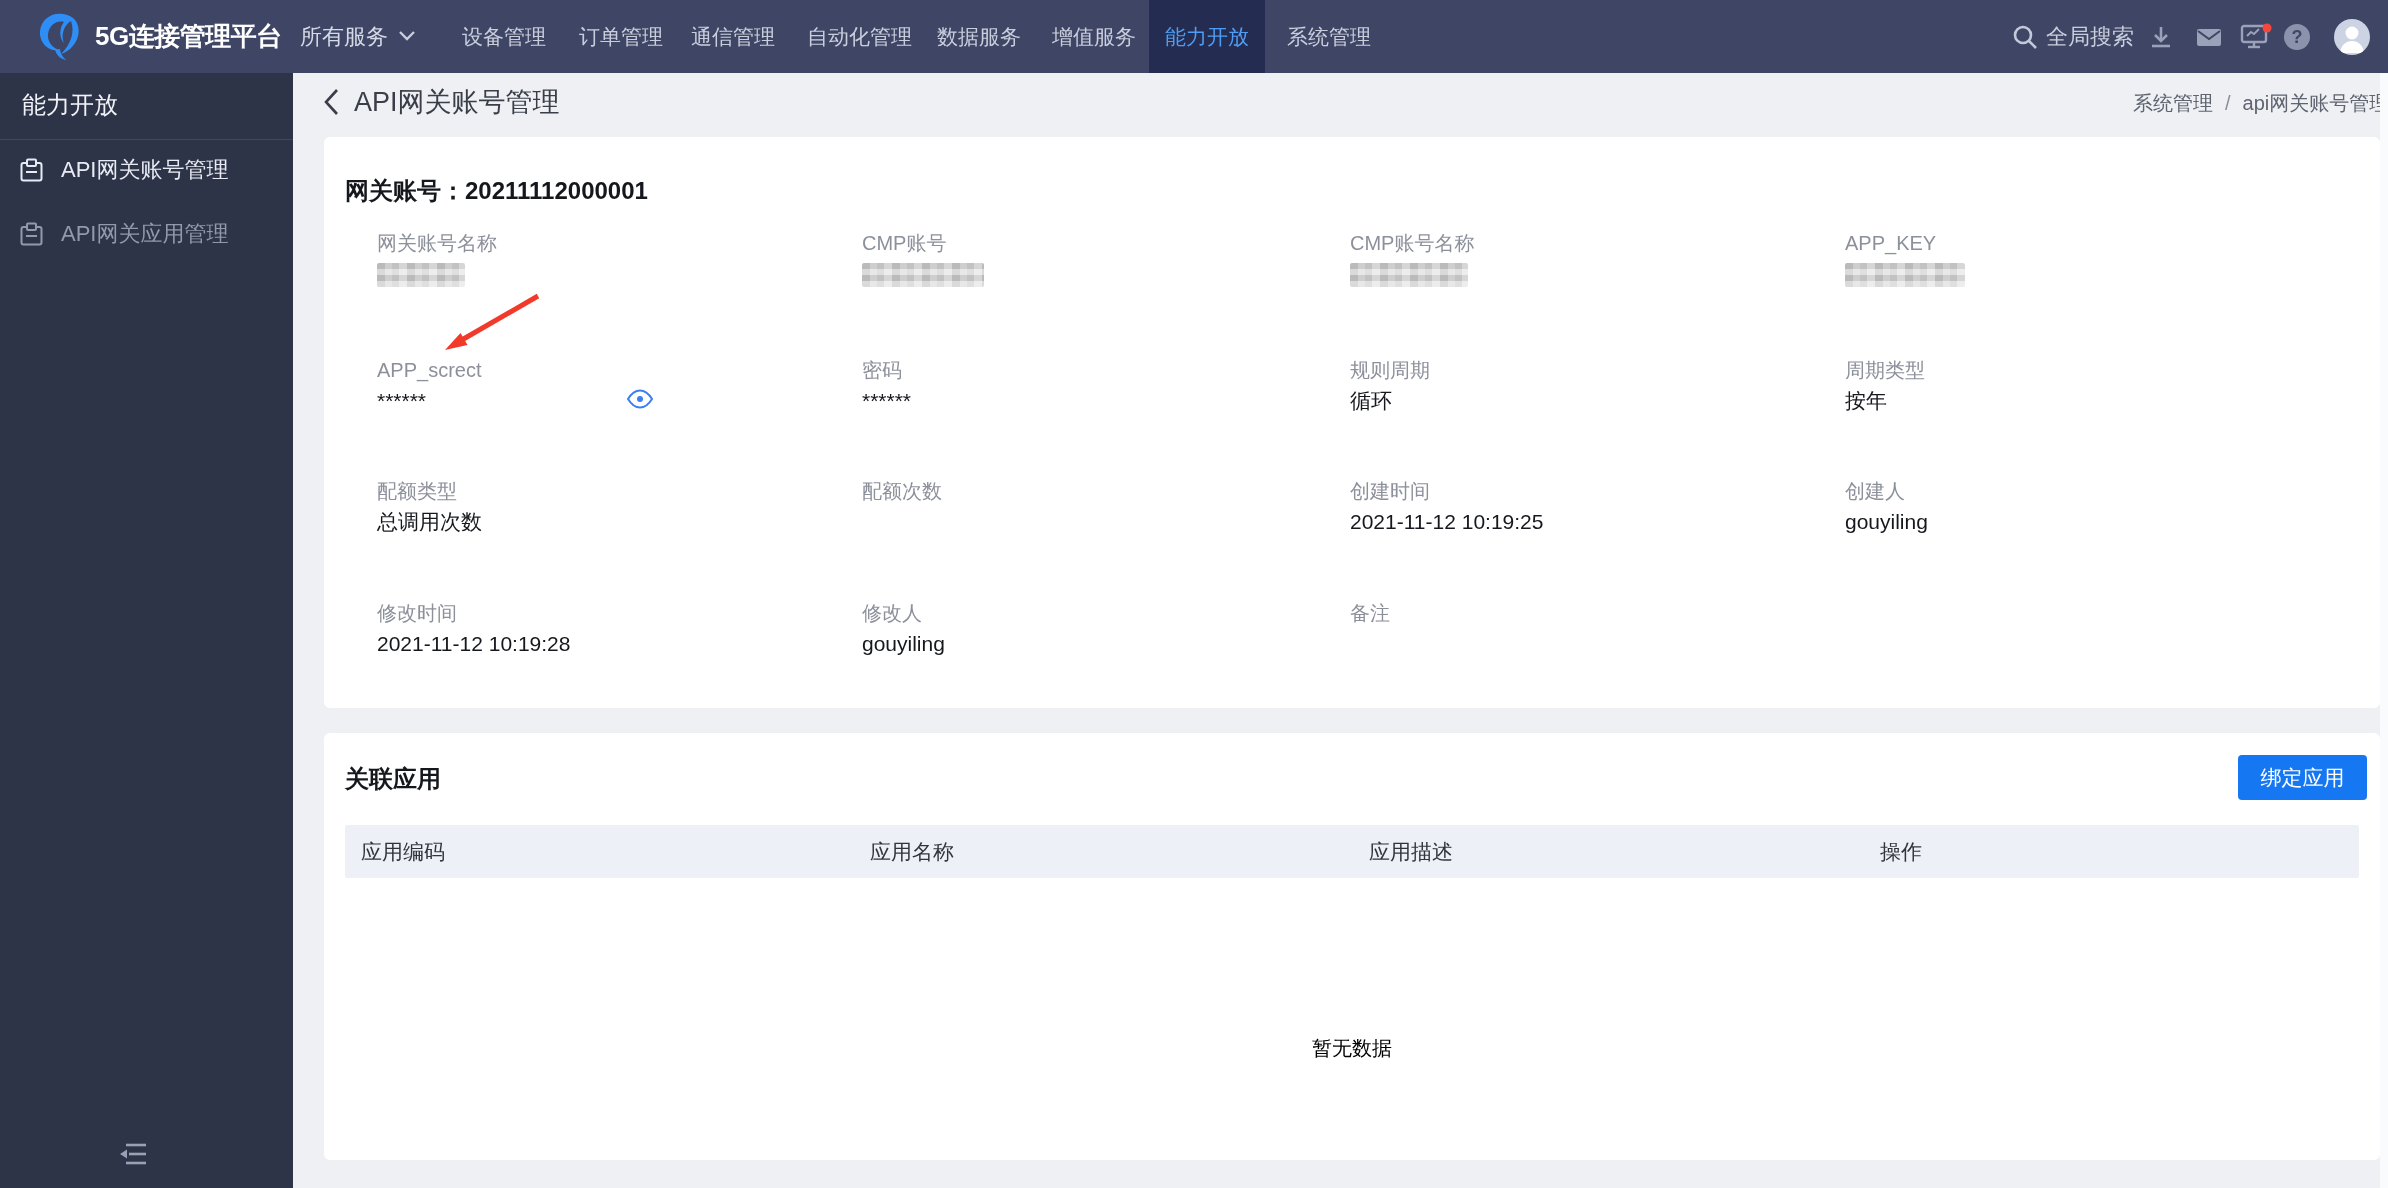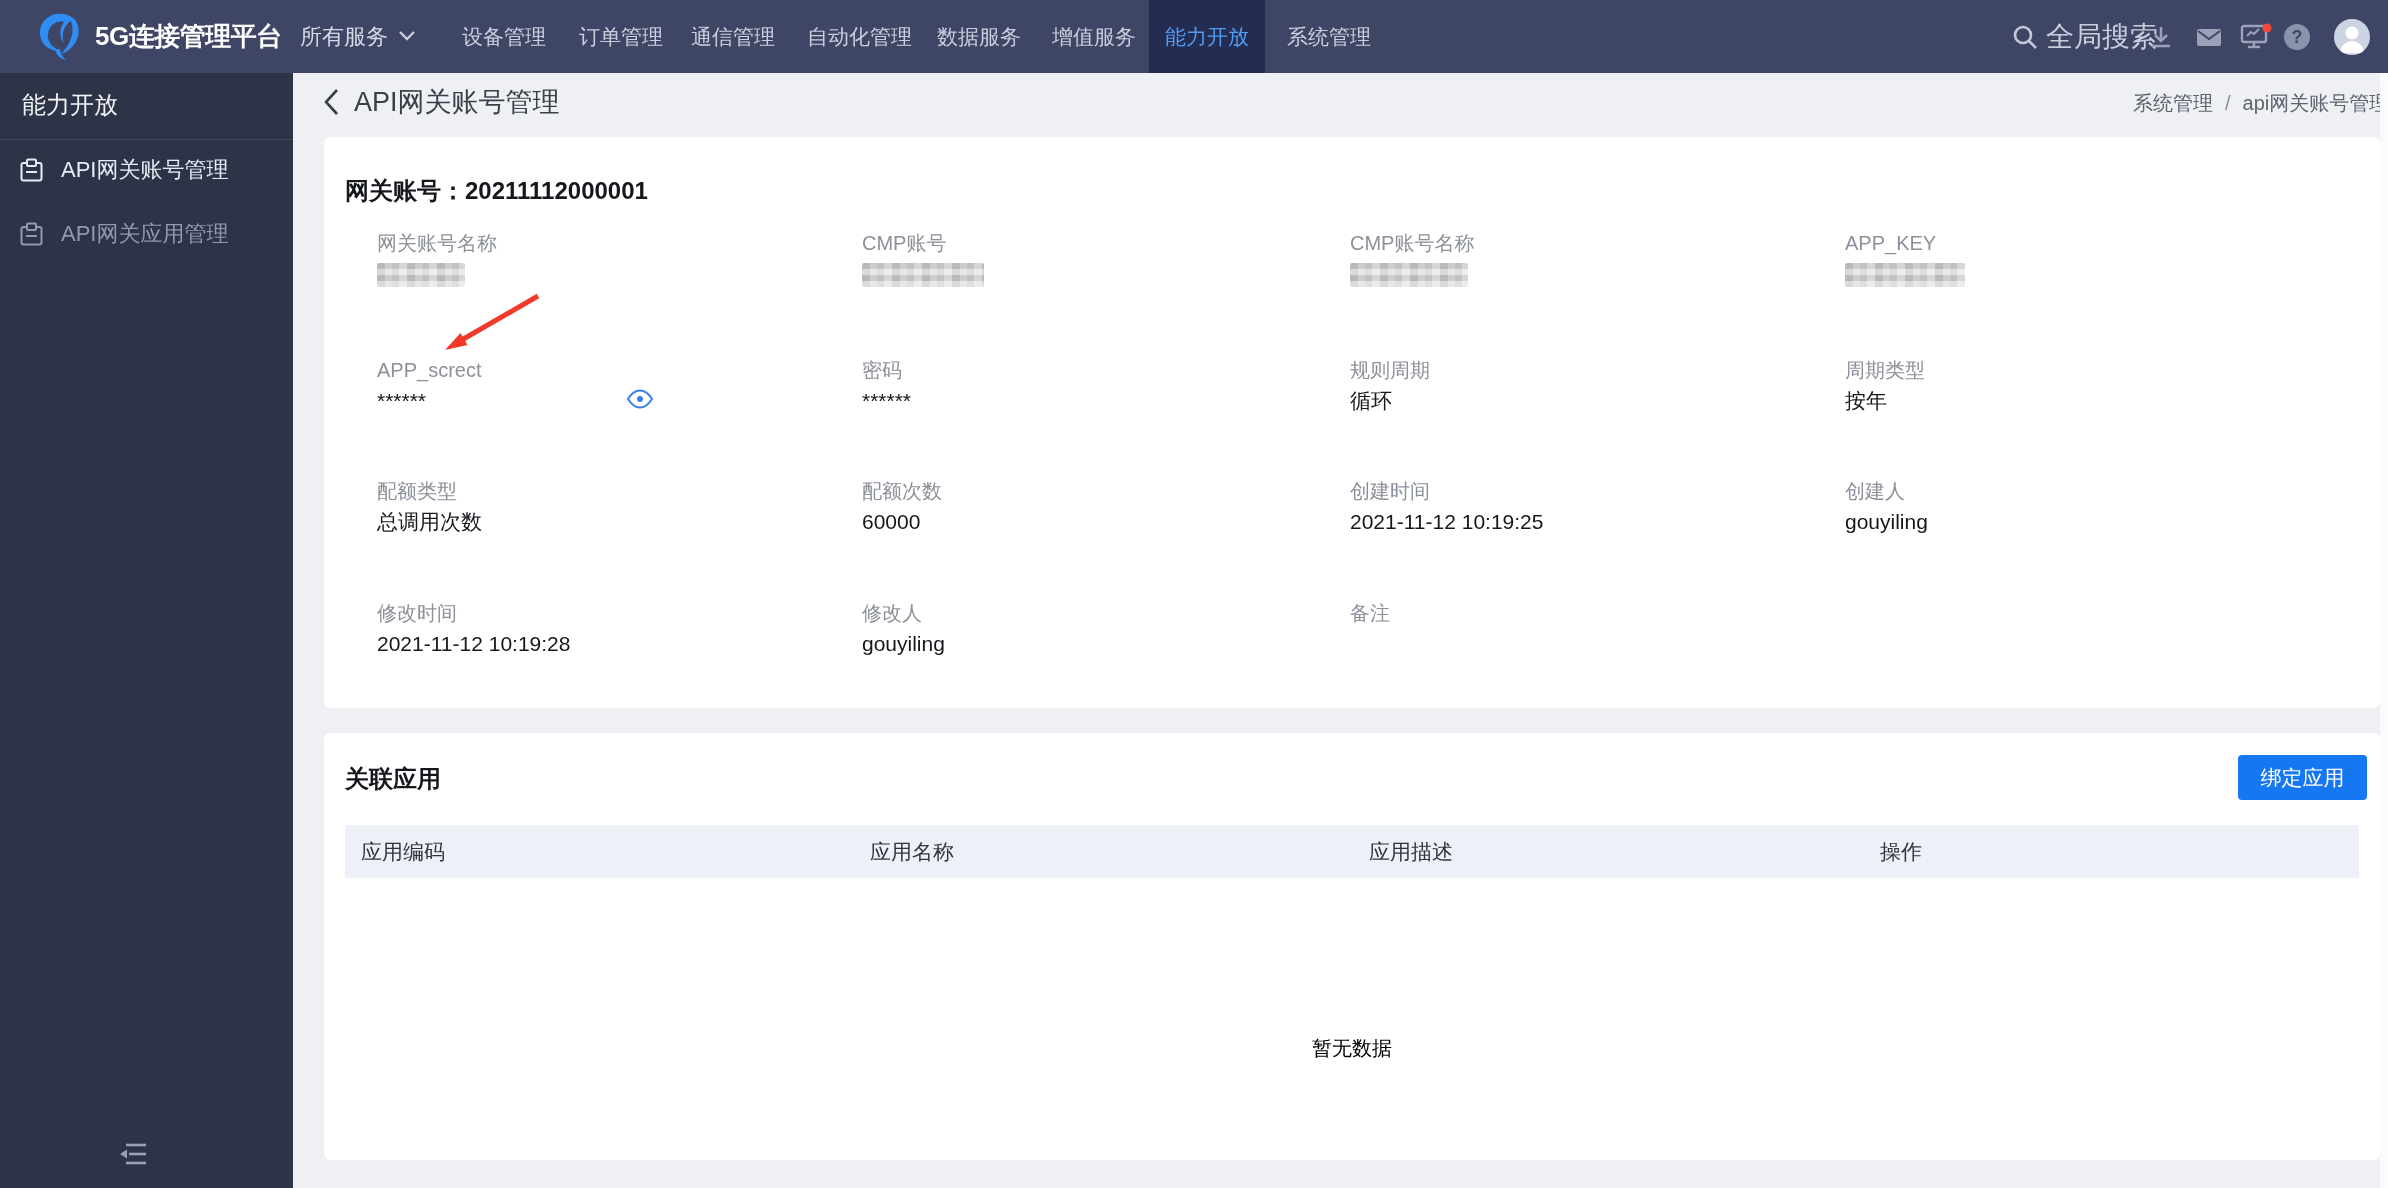--- a/index.html
+++ b/index.html
@@ -8,21 +8,21 @@
 
   
   .navbar { position:absolute; left:0; top:0; width:2388px; height:73px; background:#3e4565; z-index:30; }
   .logo { position:absolute; left:33px; top:10px; width:52px; height:52px; }
   .brand { position:absolute; left:95px; top:0; line-height:73px; color:#ffffff; font-size:26px; font-weight:bold; letter-spacing:-0.5px; }
   .nav-item { position:absolute; top:0; height:73px; line-height:73px; color:#c9cedd; font-size:21px; cursor:pointer; white-space:nowrap; }
   .nav-item.first { font-size:22px; color:#d6dae6; }
   .nav-item.active { background:#242c52; color:#4f9df2; width:116px; text-align:center; }
   .nav-caret { display:inline-block; margin-left:10px; vertical-align:2px; }
   .nav-right-icon { position:absolute; top:0; height:73px; display:flex; align-items:center; cursor:pointer; }
-  .search-label { color:#c9cedd; font-size:28px; margin-left:8px; }
+  .search-label { color:#c9cedd; font-size:22px; margin-left:8px; }
   .help-circle { width:26px; height:26px; border-radius:50%; background:#8b93ac; color:#3e4565; font-size:18px; font-weight:bold; text-align:center; line-height:26px; }
   .avatar-circle { width:36px; height:36px; border-radius:50%; background:#ccd3e3; display:flex; align-items:center; justify-content:center; overflow:hidden; }
 
   
   .sidebar { position:absolute; left:0; top:73px; width:293px; height:1115px; background:#2e3447; z-index:20; }
   .side-header { position:absolute; left:22px; top:16px; color:#f2f3f7; font-size:24px; }
   .side-divider { position:absolute; left:0; top:66px; width:293px; height:1px; background:rgba(255,255,255,0.10); }
   .side-item { position:absolute; left:18px; display:flex; align-items:center; gap:16px; cursor:pointer; }
   .side-item .lbl { font-size:22px; }
   .side-item.on  { color:#e8ebf4; }
@@ -218,21 +218,20 @@
       <div class="f-label">周期类型</div>
       <div class="f-value">按年</div>
     </div>
 
   <div class="cell c1 r3">
       <div class="f-label">配额类型</div>
       <div class="f-value">总调用次数</div>
     </div>
   <div class="cell c2 r3">
       <div class="f-label">配额次数</div>
-      <div class="f-value">60000</div>
     </div>
   <div class="cell c3 r3">
       <div class="f-label">创建时间</div>
       <div class="f-value">2021-11-12 10:19:25</div>
     </div>
   <div class="cell c4 r3">
       <div class="f-label">创建人</div>
       <div class="f-value">gouyiling</div>
     </div>
 

